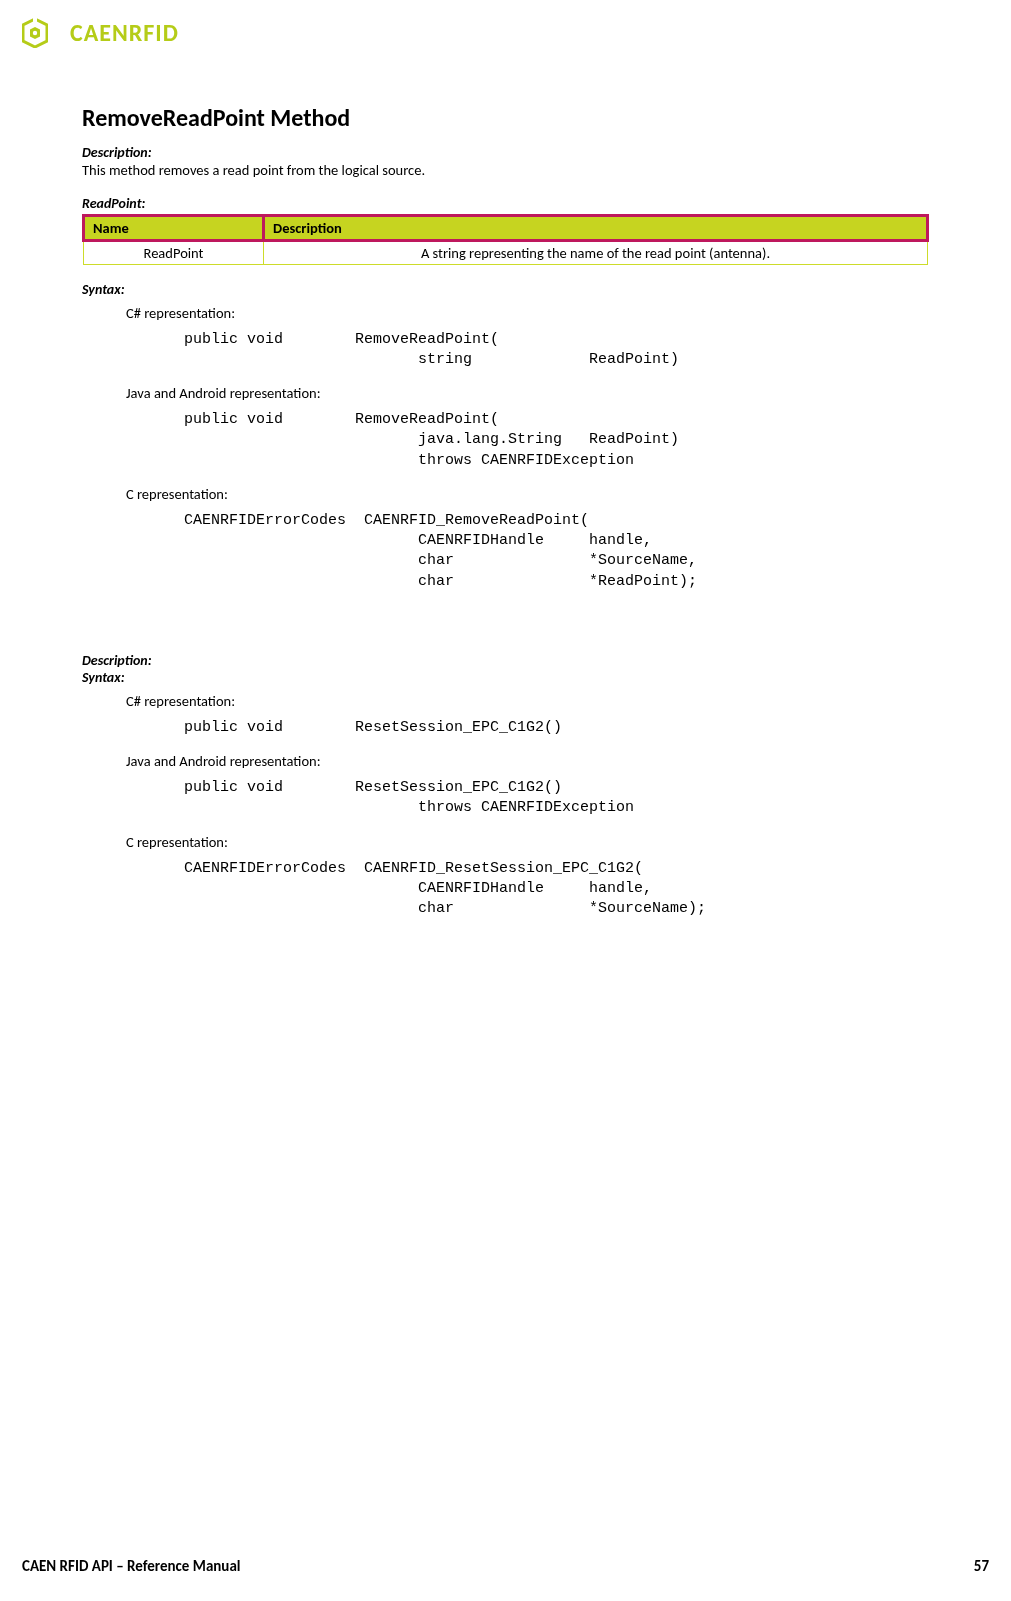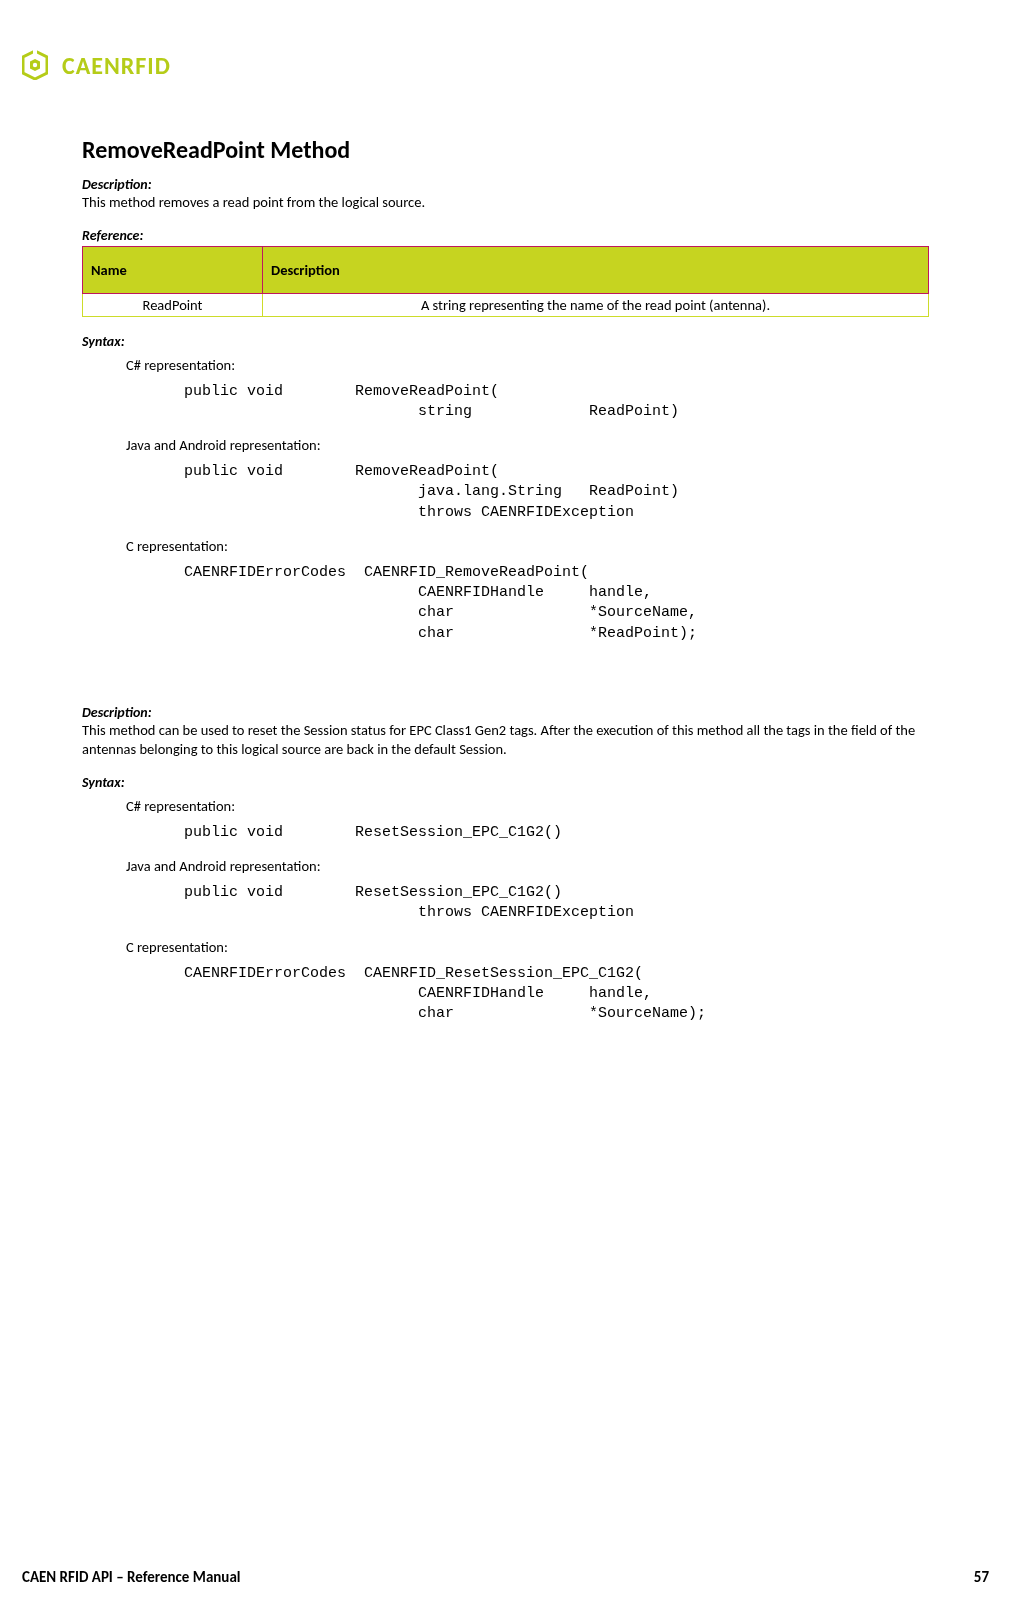--- a/index.html
+++ b/index.html
@@ -6,21 +6,21 @@
   body {
     font-family: Calibri, "Segoe UI", Arial, sans-serif;
     font-size: 14.5px;
     color: #000;
     background: #fff;
     width: 1011px;
     height: 1601px;
     position: relative;
     padding: 18px 22px 30px 22px;
   }
-  .logo { display: flex; align-items: center; gap: 14px; color: #b5cc18; margin-top: 32px; }
+  .logo { display: flex; align-items: flex-start; gap: 22px; color: #b5cc18; }
   .logo-badge {
     width: 26px; height: 30px;
   }
   .logo-text {
     font-weight: 900;
     font-size: 24px;
     letter-spacing: 1px;
     color: #b5cc18;
   }
   .content { padding: 55px 60px 0 60px; }
@@ -37,22 +37,22 @@
     border-collapse: collapse;
     margin-top: 2px;
     margin-bottom: 16px;
     font-size: 14.5px;
   }
   table.params th {
     background: #cddc39;
     background: #c6d420;
     text-align: left;
     font-weight: 700;
-    padding: 14px 8px;
-    border: 1px solid #be185d;
+    padding: 2px 8px;
+    border: 3px solid #be185d;
   }
   table.params td {
     padding: 2px 8px;
     border: 1px solid #cddc2a;
     text-align: center;
   }
   table.params th.col-name, table.params td.col-name { width: 180px; }
 
   .indent-1 { margin-left: 44px; }
   .indent-2 { margin-left: 102px; }
@@ -61,21 +61,21 @@
     font-family: "Courier New", Courier, monospace;
     font-size: 15px;
     white-space: pre;
     line-height: 1.35;
     margin-bottom: 14px;
   }
   .method-block { margin-bottom: 60px; }
 
   .footer {
     position: absolute;
-    bottom: 15px;
+    bottom: 26px;
     left: 22px;
     right: 22px;
     display: flex;
     justify-content: space-between;
     font-weight: 700;
     font-size: 15px;
     margin-top: 20px;
   }
 </style>
 </head>
@@ -94,21 +94,21 @@
 </div>
 
 <div class="content">
 
   <div class="method-block">
     <h2 class="method-title">RemoveReadPoint Method</h2>
 
     <div class="label-italic">Description:</div>
     <div class="body-text">This method removes a read point from the logical source.</div>
 
-    <div class="label-italic">Reference:</div>
+    <div class="label-italic">ReadPoint:</div>
     <table class="params">
       <thead>
         <tr>
           <th class="col-name">Name</th>
           <th>Description</th>
         </tr>
       </thead>
       <tbody>
         <tr>
           <td class="col-name">ReadPoint</td>
@@ -131,21 +131,20 @@
     <div class="indent-1 rep-label">C representation:</div>
     <pre class="code indent-2">CAENRFIDErrorCodes  CAENRFID_RemoveReadPoint(
                           CAENRFIDHandle     handle,
                           char               *SourceName,
                           char               *ReadPoint);</pre>
   </div>
 
   <div class="method-block">
 
     <div class="label-italic">Description:</div>
-    <div class="body-text">This method can be used to reset the Session status for EPC Class1 Gen2 tags. After the execution of this method all the tags in the field of the antennas belonging to this logical source are back in the default Session.</div>
 
     <div class="label-italic">Syntax:</div>
 
     <div class="indent-1 rep-label">C# representation:</div>
     <pre class="code indent-2">public void        ResetSession_EPC_C1G2()</pre>
 
     <div class="indent-1 rep-label">Java and Android representation:</div>
     <pre class="code indent-2">public void        ResetSession_EPC_C1G2()
                           throws CAENRFIDException</pre>
 

